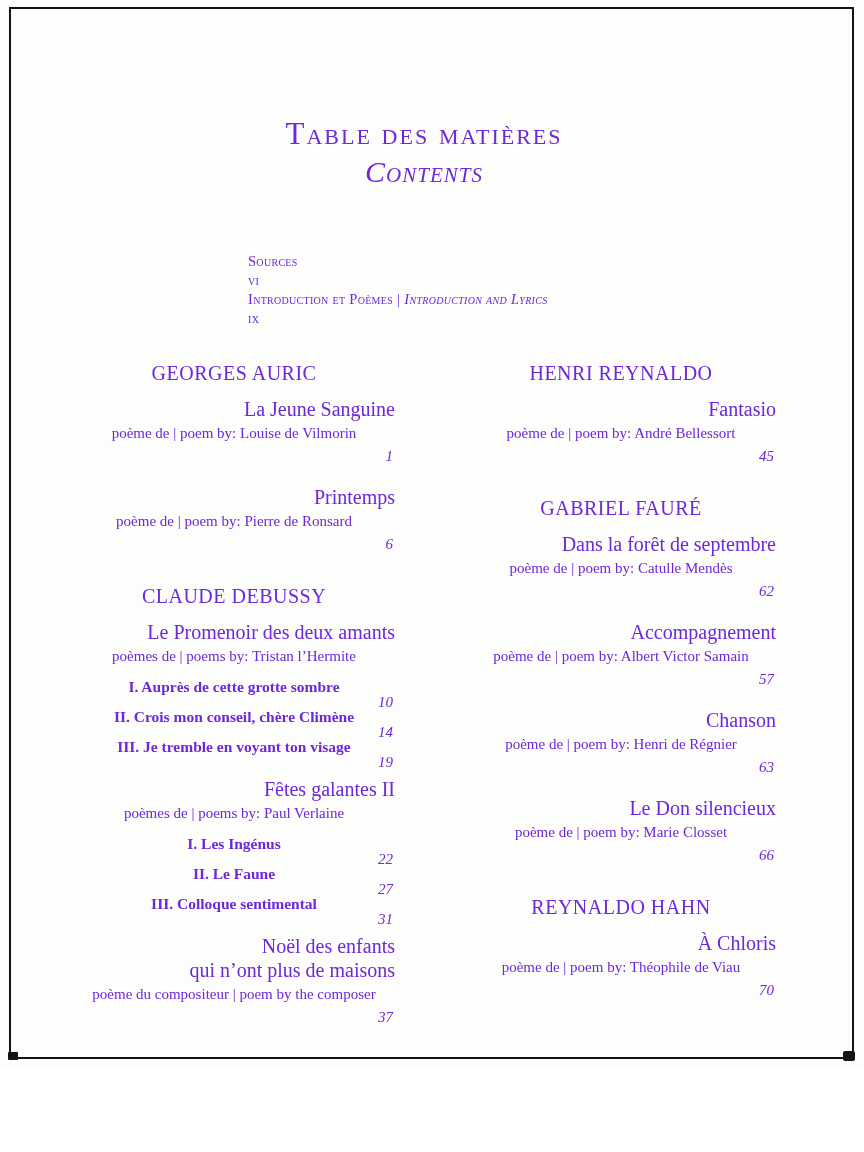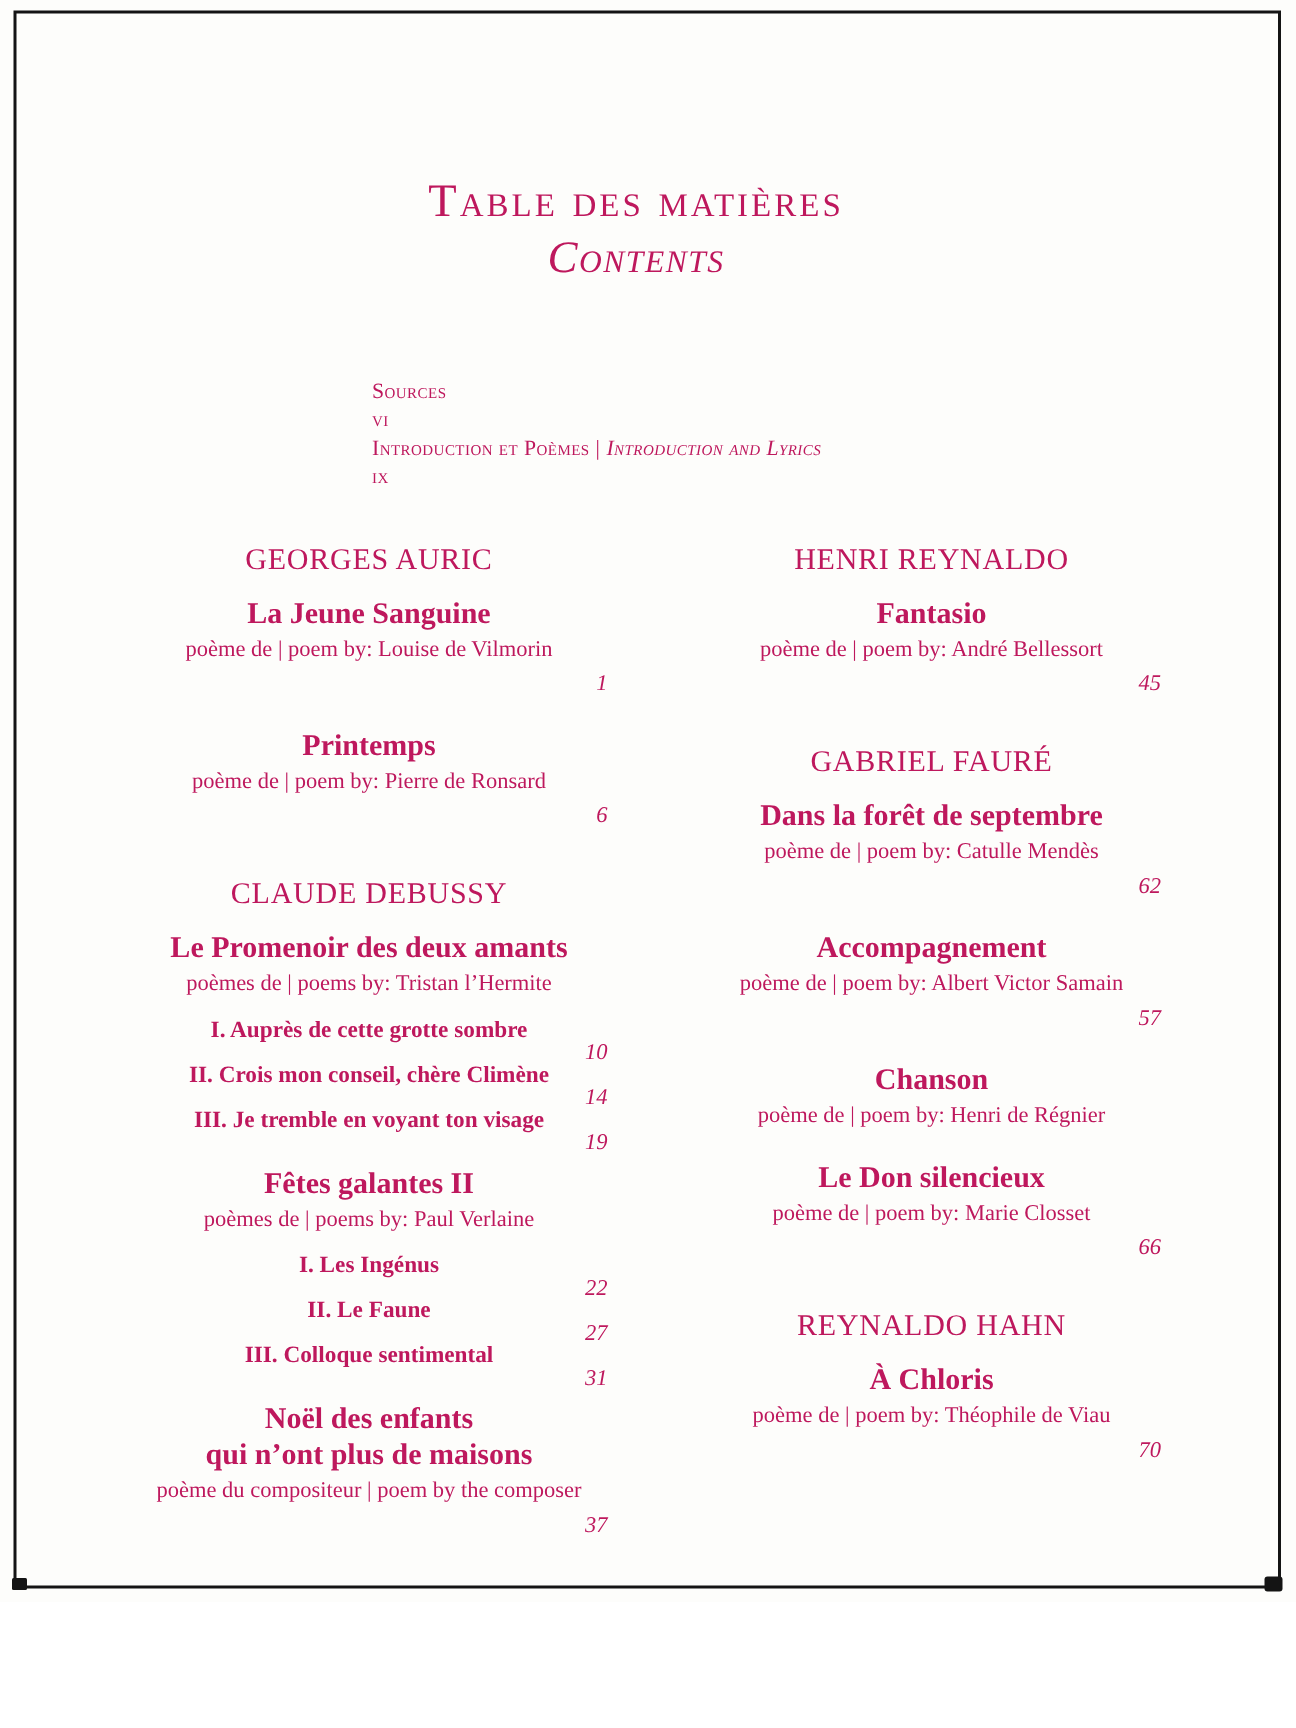--- a/index.html
+++ b/index.html
@@ -3,21 +3,21 @@
 <meta charset="utf-8">
 <style>
   * { margin:0; padding:0; box-sizing:border-box; }
   html,body { background:#ffffff; }
   body { font-family:"Liberation Serif","DejaVu Serif",serif; }
 
   .page {
     position:relative;
     width:864px; height:1068px;
     background:#fdfdfb;
-    color:#be185d;
+    color:#6d28d9;
     overflow:hidden;
   }
 
   .scan-frame {
     position:absolute; left:9px; top:7px; right:10px; bottom:9px;
     border:2px solid #141414;
     pointer-events:none;
   }
   .corner-blob-left {
     position:absolute; left:8px; bottom:8px; width:10px; height:8px;
@@ -32,29 +32,29 @@
   .title-fr { font-size:31px; font-variant:small-caps; letter-spacing:2px; }
   .title-en { font-size:30px; font-variant:small-caps; font-style:italic; letter-spacing:1px; margin-top:3px; }
 
   .front-matter { position:absolute; top:252px; left:248px; width:452px; font-size:14.5px; letter-spacing:0.3px; }
   .fm-row { display:flex; justify-content:space-between; align-items:baseline; line-height:19px;flex-direction:column; }
   .sc { font-variant:small-caps; }
   .it { font-style:italic; }
   .fm-sep { margin:0 4px; }
 
   .col { position:absolute; top:362px; text-align:center; }
-  .col-left  { left:85px;  width:322px; }
+  .col-left  { left:73px;  width:322px; }
   .col-right { left:466px; width:310px; }
 
   .group { margin-bottom:32px; }
   .composer { font-size:20px; letter-spacing:0.5px; margin-bottom:12px; }
 
   .work { margin-bottom:12px; }
   .work + .work { margin-top:20px; }
-  .work-title { font-size:20px; font-weight:bold; line-height:24px; white-space:pre-line; }
+  .work-title { font-size:20px; font-weight:normal; line-height:24px; white-space:pre-line;text-align:right; }
   .work-credit { font-size:15px; margin-top:4px; }
   .work-page { font-size:15px; font-style:italic; text-align:right; margin-top:6px; padding-right:2px; }
 
   .movements { margin-top:12px; margin-bottom:18px; }
   .movement { position:relative; font-size:15.5px; font-weight:bold; line-height:20px; margin-bottom:10px; }
   .movement-page {
     position:absolute; right:2px; top:15px;
     font-weight:normal; font-style:italic; font-size:15px;
   }
 </style>
@@ -176,20 +176,21 @@
 
       <div class="work">
         <div class="work-title">Accompagnement</div>
         <div class="work-credit">poème de | poem by: Albert Victor Samain</div>
         <div class="work-page">57</div>
       </div>
 
       <div class="work">
         <div class="work-title">Chanson</div>
         <div class="work-credit">poème de | poem by: Henri de Régnier</div>
+        <div class="work-page">63</div>
       </div>
 
       <div class="work">
         <div class="work-title">Le Don silencieux</div>
         <div class="work-credit">poème de | poem by: Marie Closset</div>
         <div class="work-page">66</div>
       </div>
     </div>
 
     <div class="group" style="margin-top:32px;">

